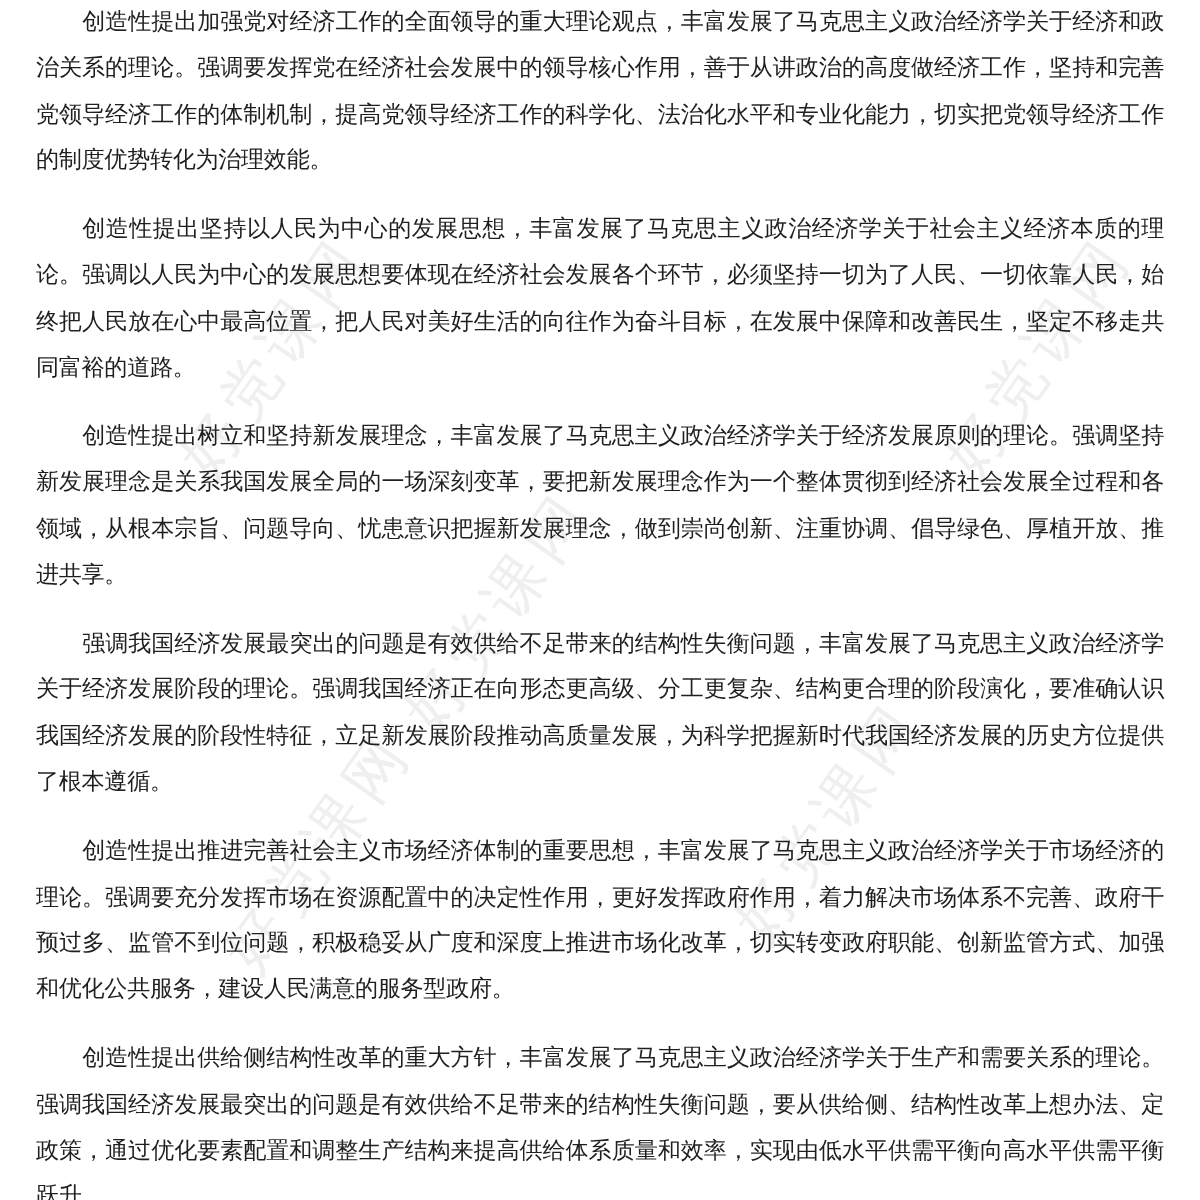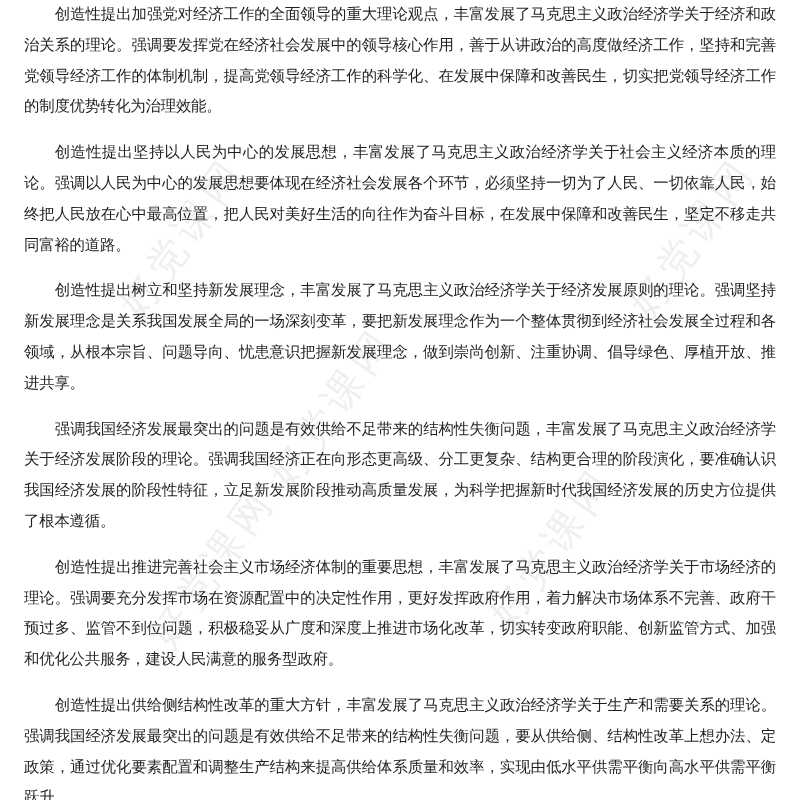--- a/index.html
+++ b/index.html
@@ -14,20 +14,20 @@
 </head>
 <body>
 
 <div class="watermark" style="left:90px; top:210px;">好党课网</div>
 <div class="watermark" style="left:600px; top:210px;">好党课网</div>
 <div class="watermark" style="left:240px; top:380px;">好党课网</div>
 <div class="watermark" style="left:120px; top:540px;">好党课网</div>
 <div class="watermark" style="left:460px; top:520px;">好党课网</div>
 
 <div class="doc">
-  <p class="para">创造性提出加强党对经济工作的全面领导的重大理论观点，丰富发展了马克思主义政治经济学关于经济和政治关系的理论。强调要发挥党在经济社会发展中的领导核心作用，善于从讲政治的高度做经济工作，坚持和完善党领导经济工作的体制机制，提高党领导经济工作的科学化、在发展中保障和改善民生，切实把党领导经济工作的制度优势转化为治理效能。</p>
+  <p class="para">创造性提出加强党对经济工作的全面领导的重大理论观点，丰富发展了马克思主义政治经济学关于经济和政治关系的理论。强调要发挥党在经济社会发展中的领导核心作用，善于从讲政治的高度做经济工作，坚持和完善党领导经济工作的体制机制，提高党领导经济工作的科学化、法治化水平和专业化能力，切实把党领导经济工作的制度优势转化为治理效能。</p>
   <p class="para">创造性提出坚持以人民为中心的发展思想，丰富发展了马克思主义政治经济学关于社会主义经济本质的理论。强调以人民为中心的发展思想要体现在经济社会发展各个环节，必须坚持一切为了人民、一切依靠人民，始终把人民放在心中最高位置，把人民对美好生活的向往作为奋斗目标，在发展中保障和改善民生，坚定不移走共同富裕的道路。</p>
   <p class="para">创造性提出树立和坚持新发展理念，丰富发展了马克思主义政治经济学关于经济发展原则的理论。强调坚持新发展理念是关系我国发展全局的一场深刻变革，要把新发展理念作为一个整体贯彻到经济社会发展全过程和各领域，从根本宗旨、问题导向、忧患意识把握新发展理念，做到崇尚创新、注重协调、倡导绿色、厚植开放、推进共享。</p>
   <p class="para">强调我国经济发展最突出的问题是有效供给不足带来的结构性失衡问题，丰富发展了马克思主义政治经济学关于经济发展阶段的理论。强调我国经济正在向形态更高级、分工更复杂、结构更合理的阶段演化，要准确认识我国经济发展的阶段性特征，立足新发展阶段推动高质量发展，为科学把握新时代我国经济发展的历史方位提供了根本遵循。</p>
   <p class="para">创造性提出推进完善社会主义市场经济体制的重要思想，丰富发展了马克思主义政治经济学关于市场经济的理论。强调要充分发挥市场在资源配置中的决定性作用，更好发挥政府作用，着力解决市场体系不完善、政府干预过多、监管不到位问题，积极稳妥从广度和深度上推进市场化改革，切实转变政府职能、创新监管方式、加强和优化公共服务，建设人民满意的服务型政府。</p>
   <p class="para">创造性提出供给侧结构性改革的重大方针，丰富发展了马克思主义政治经济学关于生产和需要关系的理论。强调我国经济发展最突出的问题是有效供给不足带来的结构性失衡问题，要从供给侧、结构性改革上想办法、定政策，通过优化要素配置和调整生产结构来提高供给体系质量和效率，实现由低水平供需平衡向高水平供需平衡跃升。</p>
 
 </div>
 
 </body></html>

